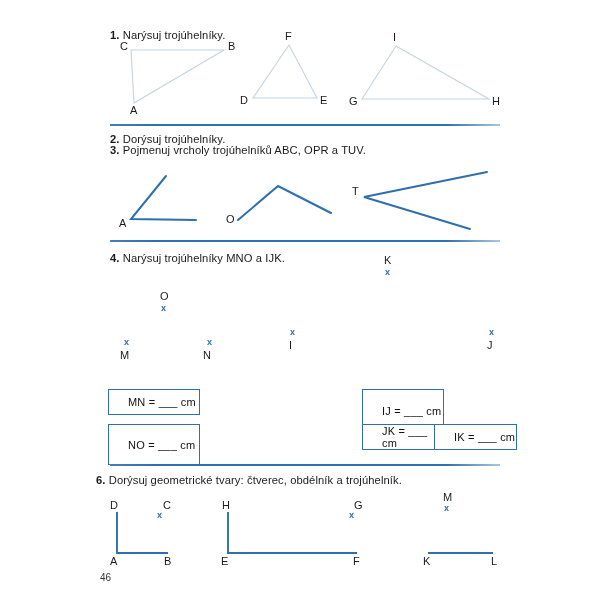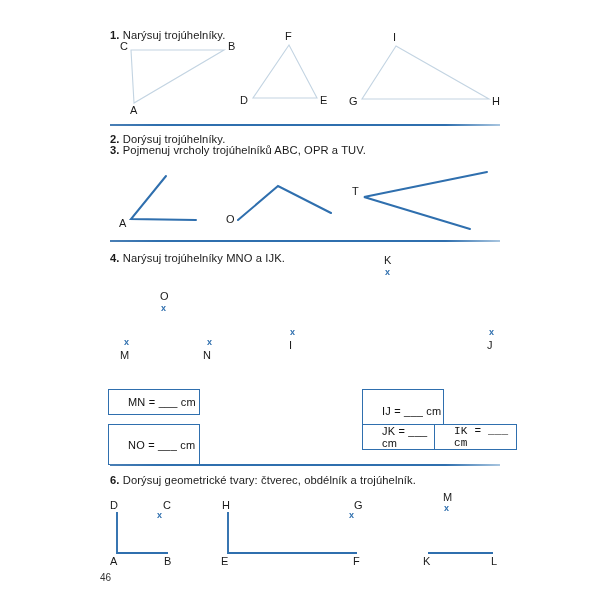--- a/index.html
+++ b/index.html
@@ -171,25 +171,25 @@
   <div class="lbl" style="left:289px; top:340px;">I</div>
 
   <div class="xmark" style="left:489px; top:328px;">x</div>
   <div class="lbl" style="left:487px; top:340px;">J</div>
 
   <div class="mbox" style="left:108px; top:389px; width:92px; height:26px;">MN = ___ cm</div>
   <div class="mbox" style="left:108px; top:424px; width:92px; height:41px;">NO = ___ cm</div>
 
   <div class="mbox" style="left:362px; top:389px; width:82px; height:43px;">IJ = ___ cm</div>
   <div class="mbox" style="left:362px; top:424px; width:83px; height:26px;">JK = ___ cm</div>
-  <div class="mbox" style="left:434px; top:424px; width:83px; height:26px;font-family:Liberation Mono, monospace;">IK = ___ cm</div>
+  <div class="mbox" style="left:434px; top:424px; width:83px; height:26px;">IK = ___ cm</div>
 
   <div class="rule" style="top:464px;"></div>
 
-  <div class="instr" style="left:110px; top:474px;">
+  <div class="instr" style="left:96px; top:474px;">
     <span class="num">6.</span>
     <span>Dorýsuj geometrické tvary: čtverec, obdélník a trojúhelník.</span>
   </div>
 
   <svg class="draw" style="left:0px; top:0px; width:600px; height:600px;">
 
     <polyline class="blue-thin" points="117,512 117,553 168,553"></polyline>
 
     <polyline class="blue-thin" points="228,512 228,553 357,553"></polyline>
 

